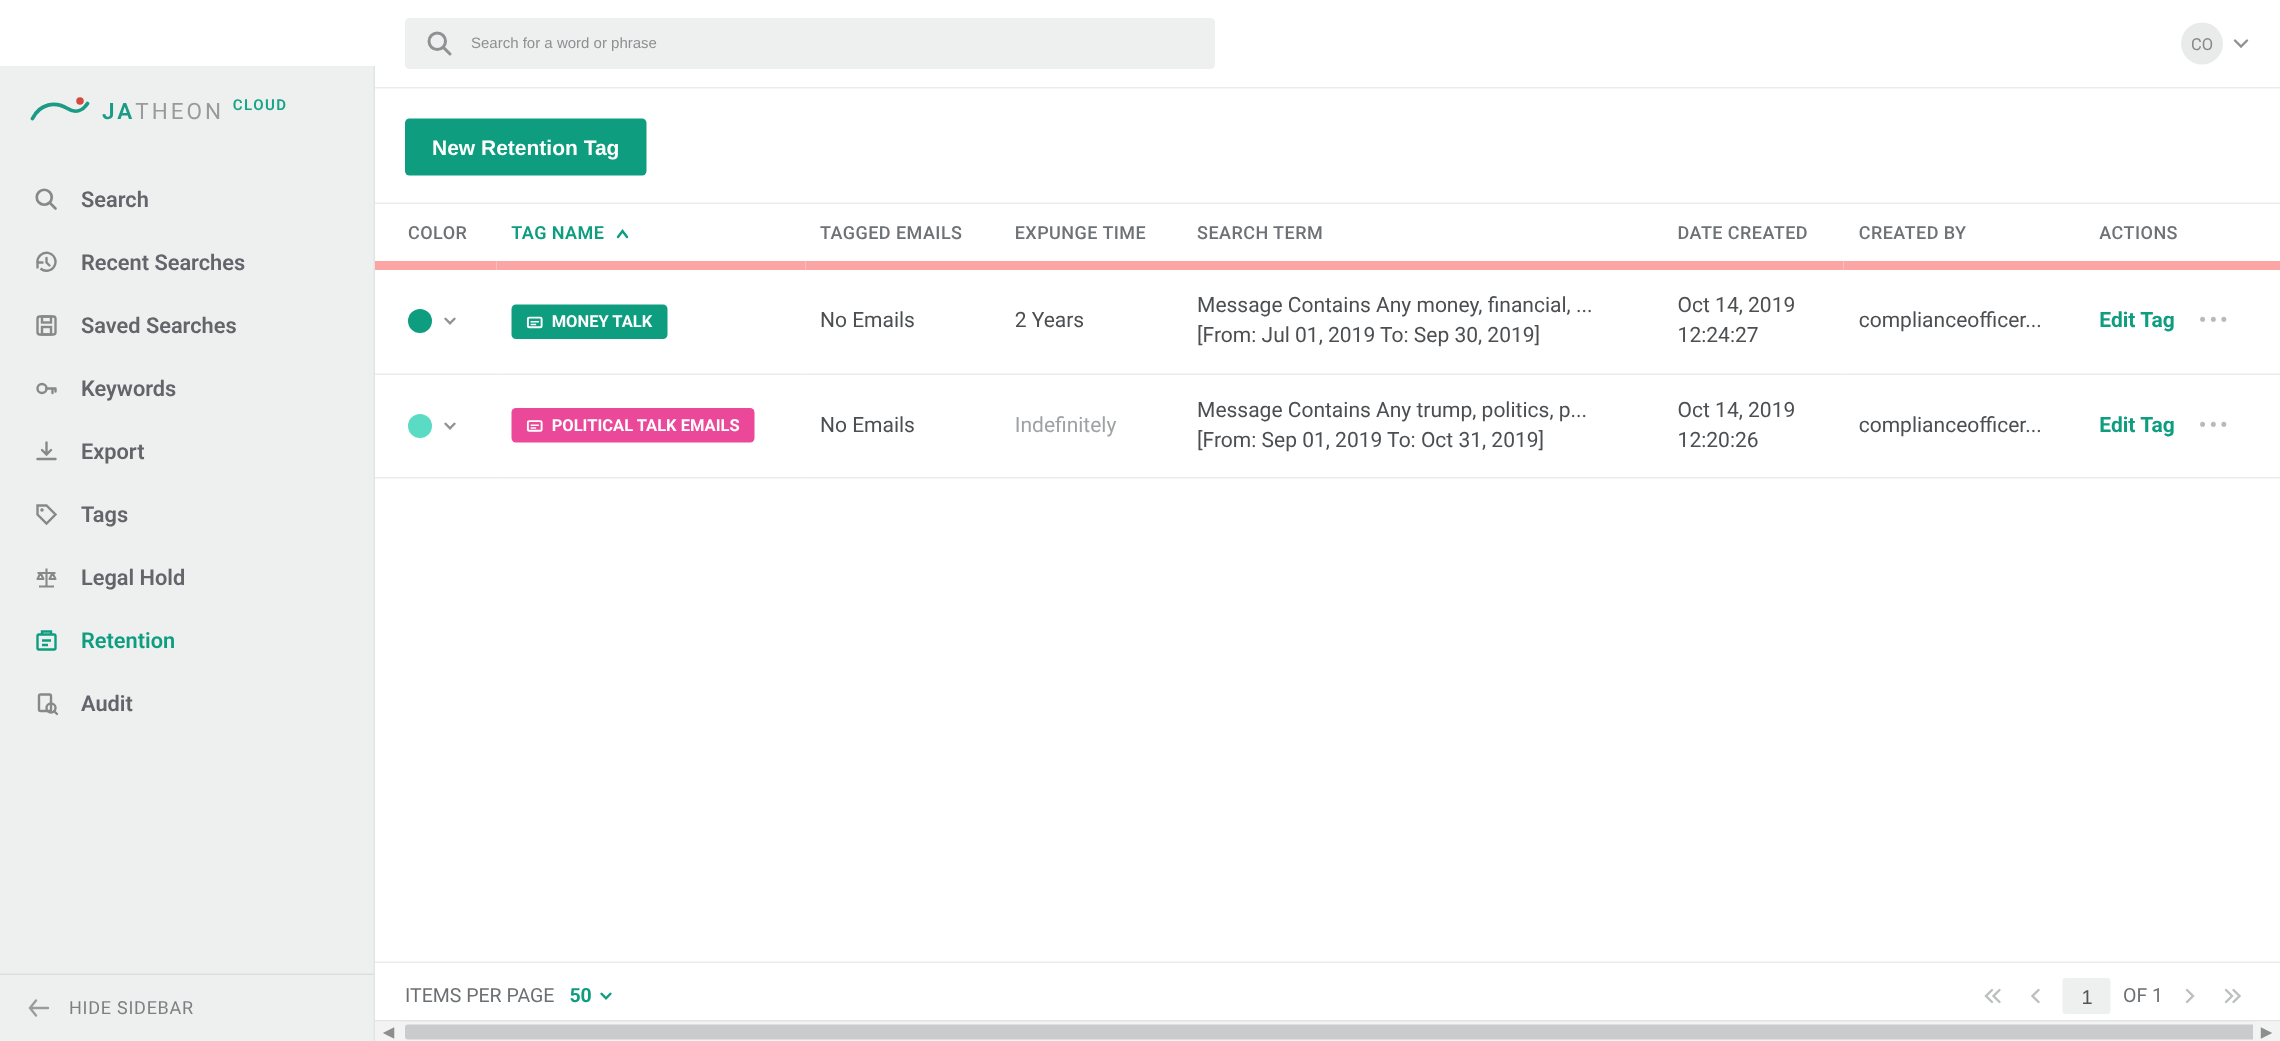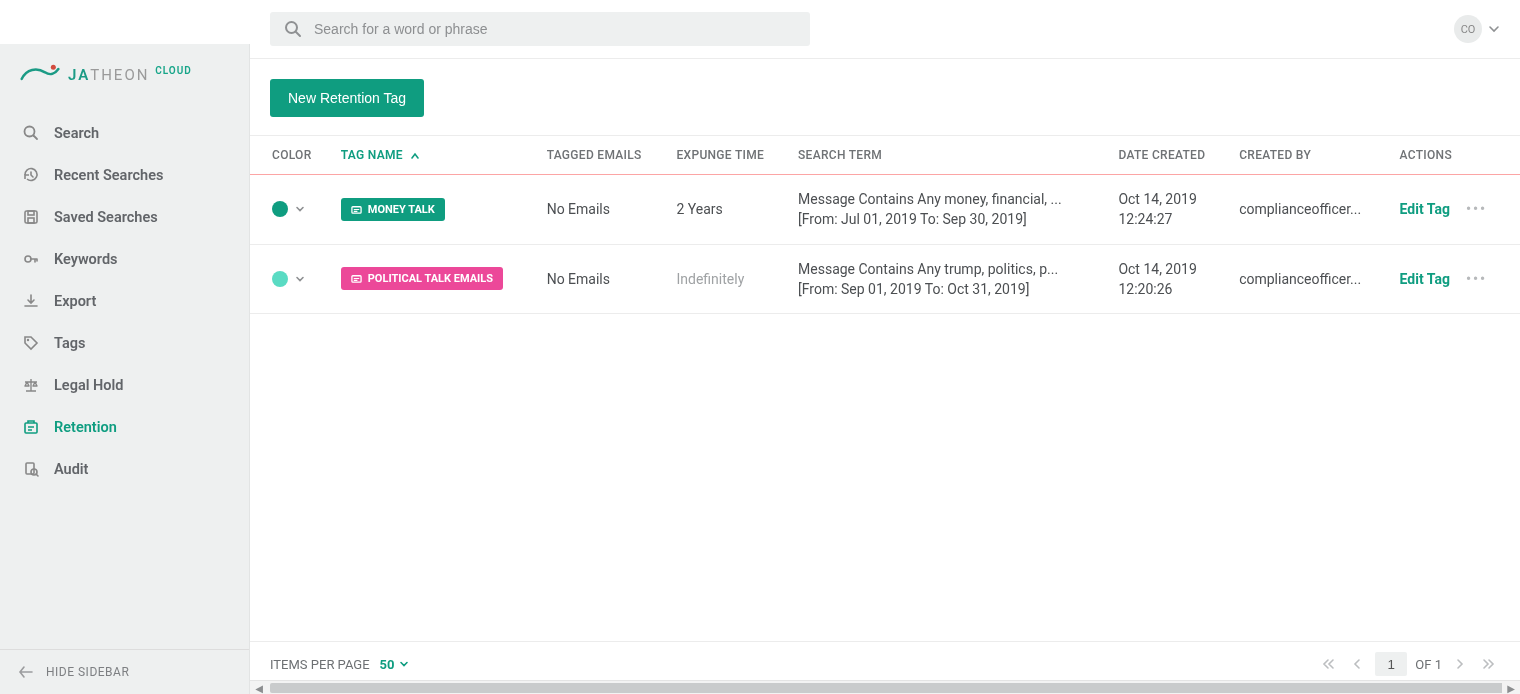--- a/index.html
+++ b/index.html
@@ -69,21 +69,21 @@
     flex: 0 0 540px;
     display: flex;
     align-items: center;
     background: #eef0f0;
     border-radius: 3px;
     padding: 8px 14px;
     gap: 12px;
   }
   .search-box input {
     border: none; background: transparent; outline: none; flex: 1;
-    font-size: 14px; color: #0369a1;
+    font-size: 10px; color: #0369a1;
   }
   .search-box input::placeholder { color: #8d8f91; }
   .user-chip {
     margin-left: auto;
     display: flex;
     align-items: center;
     gap: 6px;
   }
   .avatar {
     width: 28px; height: 28px; border-radius: 50%;
@@ -92,35 +92,35 @@
   }
   
   .content { flex: 1; display: flex; flex-direction: column; min-height: 0; }
   .action-bar { padding: 20px 20px 18px 20px; }
   .btn-primary {
     background: #0f9d80;
     color: #fff;
     border: none;
     padding: 11px 18px;
     border-radius: 3px;
-    font-weight: 400;
+    font-weight: 700;
     font-size: 14px;
     cursor: pointer;
   }
   
   .table-wrap { flex: 1; overflow: auto; border-top: 1px solid #ececec; }
   table { width: 100%; border-collapse: collapse; }
   th {
     text-align: left;
     font-size: 12px;
     color: #6f7275;
     font-weight: 500;
     letter-spacing: 0.3px;
     padding: 12px 10px;
-    border-bottom: 1px solid #fca5a5;
+    border-bottom: 6px solid #fca5a5;
     white-space: nowrap;
   }
   th:first-child, td:first-child { padding-left: 22px; }
   th:last-child, td:last-child { padding-right: 18px; text-align: left; }
   th.sorted { color: #0f9d80; font-weight: 600; }
   td {
     padding: 14px 10px;
     border-bottom: 1px solid #ececec;
     vertical-align: middle;
     color: #4c4f52;

